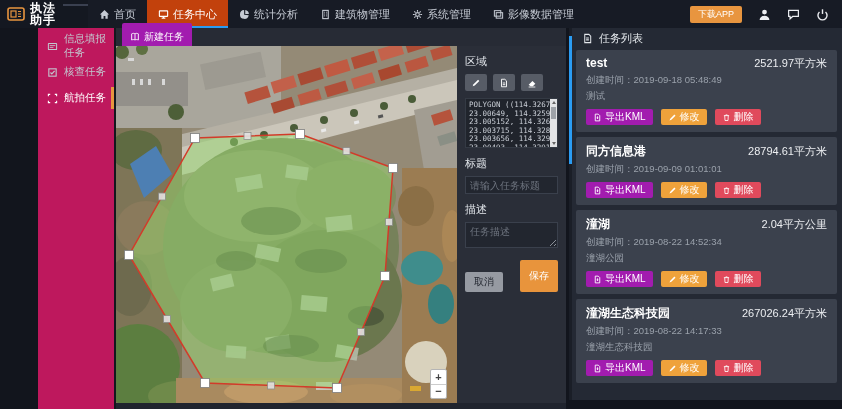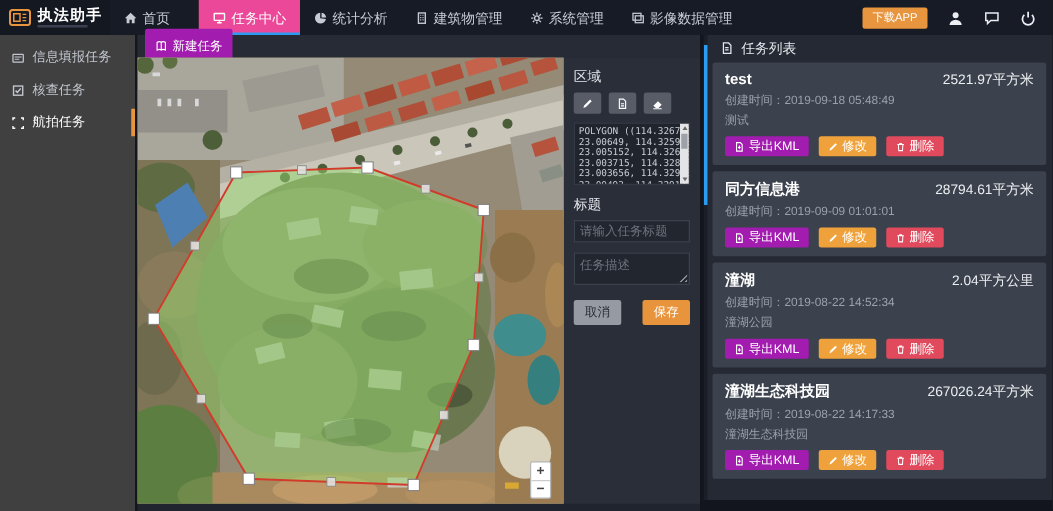--- a/index.html
+++ b/index.html
@@ -3,34 +3,34 @@
 <meta charset="utf-8">
 <style>
   * { margin:0; padding:0; box-sizing:border-box; }
   html,body { width:842px; height:409px; overflow:hidden; }
   body { background:#12151d; font-family:"Liberation Sans","DejaVu Sans",sans-serif; color:#dfe3e8; }
   svg { display:block; }
 
   
   .navbar { height:28px; background:#171b25; display:flex; align-items:stretch; }
   .logo { width:88px; display:flex; align-items:center; gap:5px; padding-left:7px; background:#141821; }
-  .logo-txt { display:flex; flex-direction:column; justify-content:center; }
+  .logo-txt { display:flex; justify-content:center; }
   .logo-title { font-size:12px; font-weight:bold; color:#fff; letter-spacing:1px; line-height:12px; }
   .logo-sub { height:2px; width:40px; background:#3a4050; margin-top:2px; }
   .nav-items { display:flex; }
   .nav-item { display:flex; align-items:center; gap:4px; padding:0 11px; font-size:11px; color:#c6cbd4; cursor:pointer; }
-  .nav-item.active { background:#ec4899; color:#fff; box-shadow:inset 0 -2px 0 #2b9cf2;margin-left:12px; }
+  .nav-item.active { background:#c2410c; color:#fff; box-shadow:inset 0 -2px 0 #2b9cf2; }
   .nav-item svg { flex:0 0 auto; }
   .nav-right { margin-left:auto; display:flex; align-items:center; gap:16px; padding-right:13px; }
   .dl-btn { background:#e8953f; color:#fff; font-size:9px; padding:2px 8px; border-radius:2px; border:none; cursor:pointer; font-family:inherit; }
   .nav-ic { color:#eceef2; cursor:pointer; display:flex; }
 
   
   .content { display:flex; height:381px; }
-  .sidebar { width:108px; background:#404040; padding-top:5px; flex:0 0 auto; }
+  .sidebar { width:76px; background:#be185d; padding-top:5px; flex:0 0 auto;margin-left:38px; }
   .side-item { height:26px; display:flex; align-items:center; gap:6px; padding-left:9px; font-size:10.5px; color:#c2c7cf; cursor:pointer; position:relative; }
   .side-item.active { color:#fff; }
   .side-item.active::after { content:""; position:absolute; right:0; top:2px; bottom:2px; width:3px; background:#e8953f; }
 
   .main-col { width:452px; flex:0 0 auto; background:#20242e; border-left:2px solid #14171e; }
   .tab-strip { height:18px; background:#272b35; display:flex; align-items:center; padding-left:6px; }
   .new-task-btn { display:flex; align-items:center; gap:4px; background:#a21caf; color:#fff; font-size:10px; height:28px; padding:0 8px; border:none; border-radius:2px; cursor:pointer; font-family:inherit; }
   .work-row { display:flex; height:357px; }
 
   
@@ -51,21 +51,21 @@
   .sb-arrow.up::after { content:""; border-left:2.5px solid transparent; border-right:2.5px solid transparent; border-bottom:3.5px solid #666; }
   .sb-arrow.down { margin-top:auto; }
   .sb-arrow.down::after { content:""; border-left:2.5px solid transparent; border-right:2.5px solid transparent; border-top:3.5px solid #666; }
   .sb-thumb { width:5px; height:12px; background:#9ea2a8; margin-top:1px; }
   .text-input { display:block; width:100%; height:18px; background:#22262f; border:1px solid #3a404c; color:#d0d4da; font-size:10px; padding:0 4px; font-family:inherit; margin-bottom:8px; }
   .text-input::placeholder, .desc-input::placeholder { color:#6d737e; }
   .desc-wrap { position:relative; margin-bottom:4px; }
   .desc-input { display:block; width:100%; height:26px; background:#22262f; border:1px solid #3a404c; color:#d0d4da; font-size:10px; padding:2px 4px; resize:none; font-family:Liberation Serif, serif; }
   .resize-corner { position:absolute; right:2px; bottom:2px; width:7px; height:7px; background:repeating-linear-gradient(135deg, transparent 0 2px, #8a8f98 2px 3px); clip-path:polygon(100% 0,100% 100%,0 100%); }
   .form-btn-row { display:flex; justify-content:space-between; margin-top:12px; }
-  .cancel-btn { background:#969aa2; color:#262a33; font-size:10px; padding:3px 9px; border:none; border-radius:2px; cursor:pointer; font-family:inherit; }
+  .cancel-btn { background:#969aa2; color:#262a33; font-size:10px; padding:3px 9px; border:none; border-radius:2px; cursor:pointer; font-family:inherit;margin-top:12px; }
   .save-btn { background:#e8943c; color:#fff; font-size:10px; padding:3px 9px; border:none; border-radius:2px; cursor:pointer; font-family:inherit; }
 
   
   .task-panel { flex:1; margin-left:3px; margin-bottom:9px; background:#242934; position:relative; overflow:hidden; }
   .panel-scrollbar { position:absolute; left:0; top:0; bottom:0; width:3px; background:#1a1e27; }
   .panel-scroll-thumb { position:absolute; left:0; top:8px; width:3px; height:128px; background:#2b9cf2; }
   .task-header { height:20px; display:flex; align-items:center; gap:6px; padding-left:13px; font-size:11px; color:#e4e8ec; }
   .task-list { padding:2px 5px 0 7px; }
   .task-card { background:#3b414d; border-radius:2px; padding:6px 10px 7px; margin-bottom:5px; }
   .task-row1 { display:flex; align-items:baseline; }
@@ -392,20 +392,21 @@
 23.003656, 114.329031
 23.00493, 114.329132</textarea>
           <div class="coords-sb">
             <div class="sb-arrow up"></div>
             <div class="sb-thumb"></div>
             <div class="sb-arrow down"></div>
           </div>
         </div>
         <div class="form-label">标题</div>
         <input class="text-input" type="text" placeholder="请输入任务标题" style="">
+        <div class="form-label">描述</div>
         <div class="desc-wrap">
           <textarea class="desc-input" placeholder="任务描述" style=""></textarea>
           <div class="resize-corner"></div>
         </div>
         <div class="form-btn-row">
           <button class="cancel-btn">取消</button>
           <button class="save-btn">保存</button>
         </div>
       </div>
     </div>

